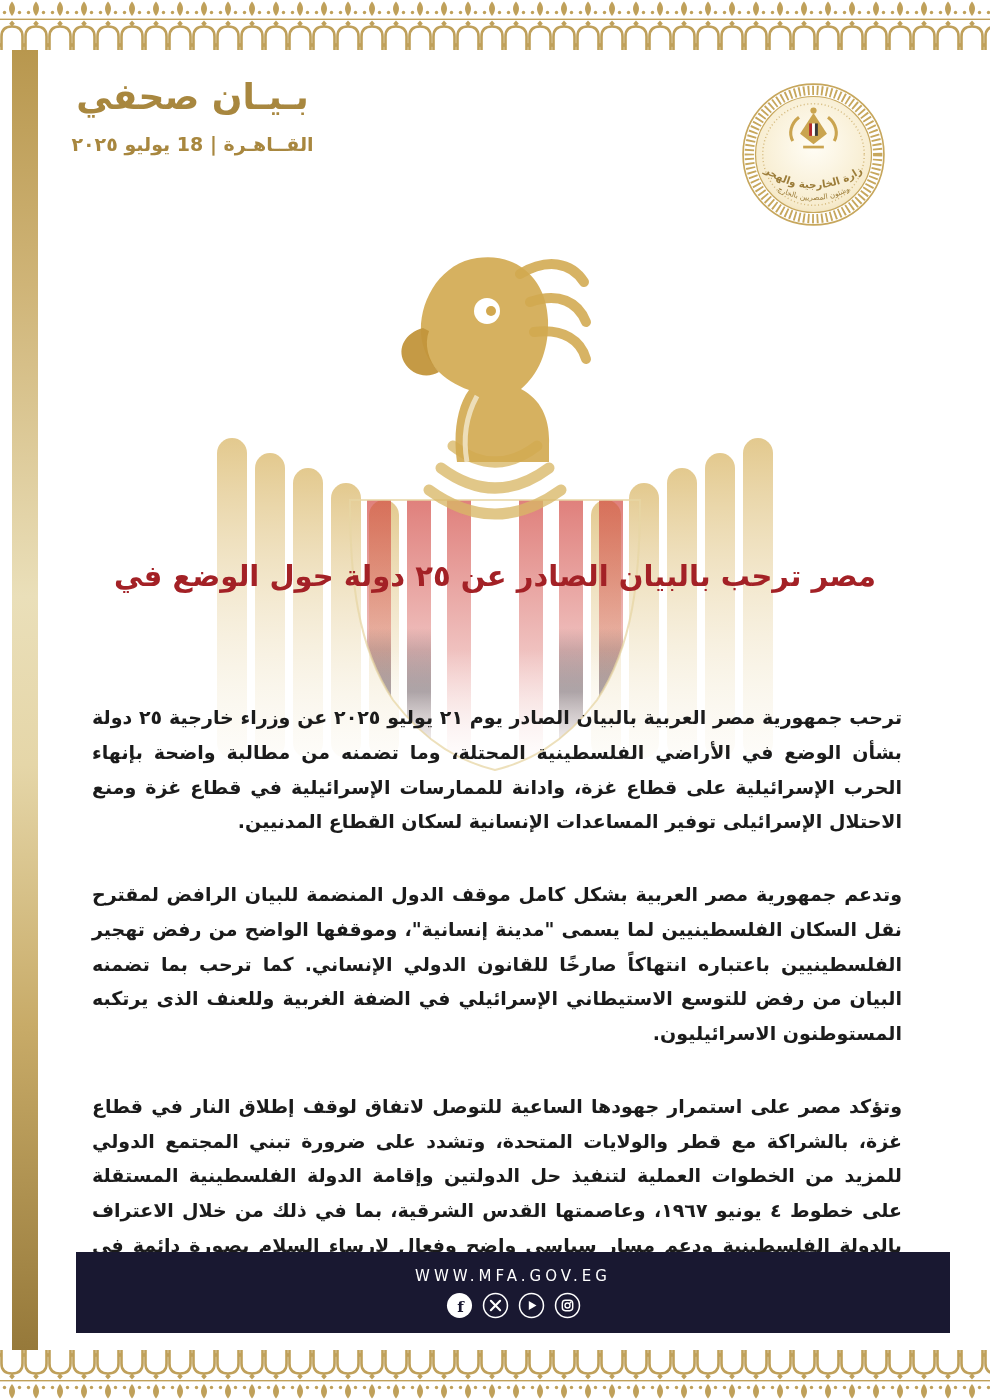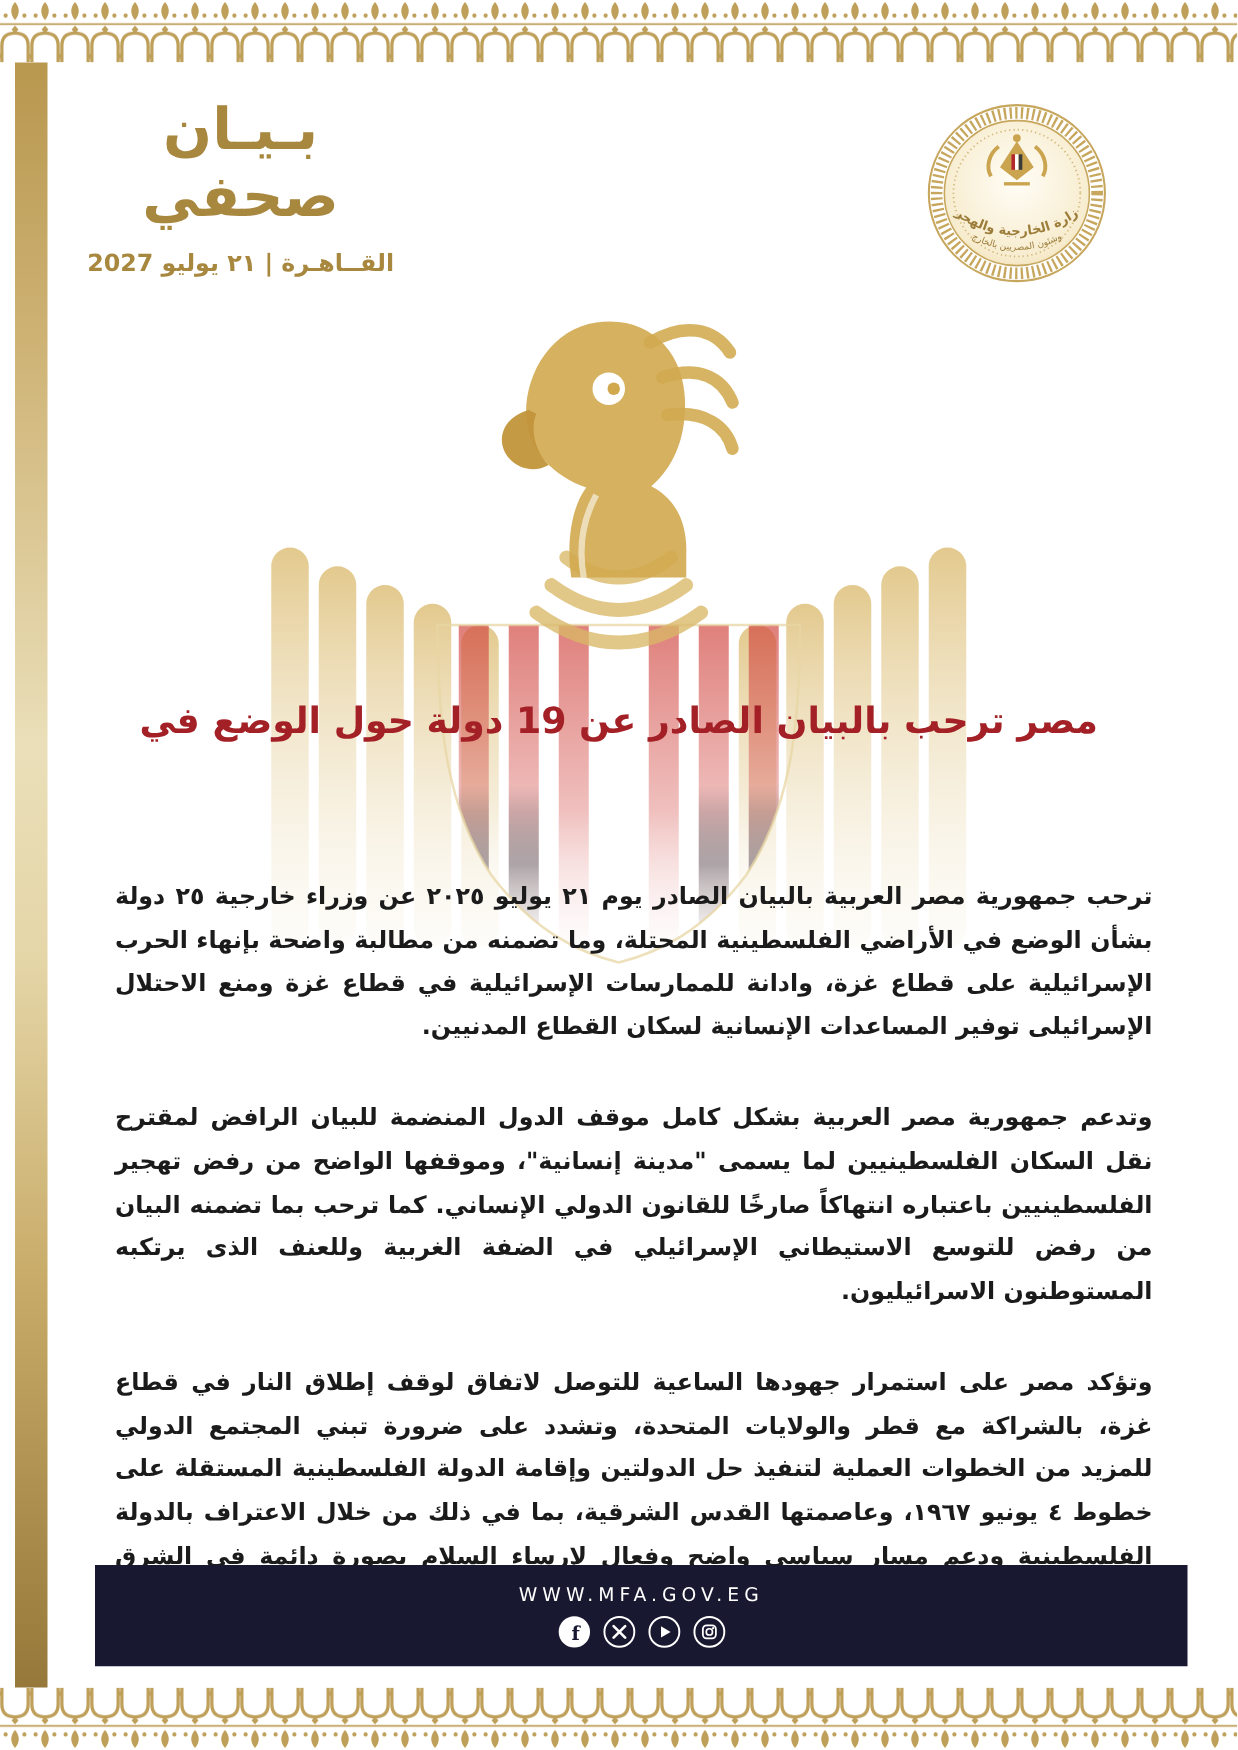--- a/index.html
+++ b/index.html
@@ -12,35 +12,35 @@
   .border.top{top:0;}
   .border.bottom{bottom:0;transform:scaleY(-1);}
 
   
   .side-bar{position:absolute;left:12px;top:50px;width:26px;height:1300px;z-index:4;
     background:linear-gradient(180deg,#b8974e 0%,#cfb477 18%,#ead¬ 0%);
     background:linear-gradient(180deg,#b8974e 0%,#cfb477 18%,#eadfb9 42%,#e5d6a8 55%,#c8ab68 75%,#96793a 100%);}
 
   
   .header{position:absolute;left:45px;top:76px;width:295px;text-align:center;z-index:3;direction:rtl;}
-  .header .title{font-size:46px;font-weight:bold;color:#a8873f;letter-spacing:1px;}
+  .header .title{font-size:36px;font-weight:bold;color:#a8873f;letter-spacing:1px;}
   .header .dateline{margin-top:16px;font-size:19px;font-weight:600;color:#a8873f;}
 
   
   .seal{position:absolute;right:104px;top:82px;width:145px;height:145px;z-index:3;}
 
   
   .watermark-wrap{position:absolute;left:215px;top:248px;width:560px;height:540px;z-index:1;}
 
   
   .headline{position:absolute;left:110px;right:110px;top:550px;z-index:2;text-align:center;
     direction:rtl;color:#a32126;font-size:29px;font-weight:bold;line-height:1.8;}
 
   
-  .body-text{position:absolute;left:92px;right:68px;top:700px;z-index:2;direction:rtl;
+  .body-text{position:absolute;left:92px;right:88px;top:700px;z-index:2;direction:rtl;
     color:#1b1b1b;font-size:19px;font-weight:bold;line-height:1.83;}
   .body-text p{margin:0 0 38px 0;text-align:justify;}
 
   
   .footer{position:absolute;left:40px;right:40px;top:1252px;height:81px;z-index:3;
     background:#191831;display:flex;flex-direction:column;align-items:center;justify-content:center;gap:7px;margin-left:36px;}
   .footer .website{color:#ffffff;font-size:15px;letter-spacing:4px;font-weight:500;cursor:pointer;}
   .social{display:flex;gap:9px;align-items:center;}
   .social svg{display:block;cursor:pointer;}
 </style>
@@ -62,21 +62,21 @@
         <circle cx="24" cy="45" r="2" fill="#bfa05a"></circle>
       </pattern>
     </defs>
     <rect width="990" height="50" fill="url(#bp)"></rect>
   </svg>
 
   <div class="side-bar"></div>
 
   <div class="header">
     <div class="title">بـيـان صحفي</div>
-    <div class="dateline">القــاهـرة | ٢١ يوليو 2027</div>
+    <div class="dateline">القــاهـرة | 18 يوليو ٢٠٢٥</div>
   </div>
 
   <div class="seal">
     <svg width="145" height="145" viewBox="0 0 140 140">
       <defs>
         <radialGradient id="sealg" cx="0.5" cy="0.42" r="0.7">
           <stop offset="0" stop-color="#fffdf6"></stop>
           <stop offset="0.75" stop-color="#f7ecce"></stop>
           <stop offset="1" stop-color="#ecd9a8"></stop>
         </radialGradient>
@@ -176,21 +176,21 @@
           <path d="M305 26 C 332 10 356 14 369 34"></path>
           <path d="M315 54 C 344 44 363 54 371 74"></path>
           <path d="M319 84 C 349 80 366 93 371 111"></path>
         </g>
         <path d="M262 148 C 250 170 248 192 252 214" fill="none" stroke="#f7f1df" stroke-width="5" opacity="0.7"></path>
       </g>
     </svg>
   </div>
 
   <div class="headline" dir="rtl">
-    <div>مصر ترحب بالبيان الصادر عن 19 دولة حول الوضع في</div>
+    <div>مصر ترحب بالبيان الصادر عن ٢٥ دولة حول الوضع في</div>
   </div>
 
   <div class="body-text" dir="rtl">
     <p>ترحب جمهورية مصر العربية بالبيان الصادر يوم ٢١ يوليو ٢٠٢٥ عن وزراء خارجية ٢٥ دولة بشأن الوضع في الأراضي الفلسطينية المحتلة، وما تضمنه من مطالبة واضحة بإنهاء الحرب الإسرائيلية على قطاع غزة، وادانة للممارسات الإسرائيلية في قطاع غزة ومنع الاحتلال الإسرائيلى توفير المساعدات الإنسانية لسكان القطاع المدنيين.</p>
     <p>وتدعم جمهورية مصر العربية بشكل كامل موقف الدول المنضمة للبيان الرافض لمقترح نقل السكان الفلسطينيين لما يسمى "مدينة إنسانية"، وموقفها الواضح من رفض تهجير الفلسطينيين باعتباره انتهاكاً صارخًا للقانون الدولي الإنساني. كما ترحب بما تضمنه البيان من رفض للتوسع الاستيطاني الإسرائيلي في الضفة الغربية وللعنف الذى يرتكبه المستوطنون الاسرائيليون.</p>
     <p>وتؤكد مصر على استمرار جهودها الساعية للتوصل لاتفاق لوقف إطلاق النار في قطاع غزة، بالشراكة مع قطر والولايات المتحدة، وتشدد على ضرورة تبني المجتمع الدولي للمزيد من الخطوات العملية لتنفيذ حل الدولتين وإقامة الدولة الفلسطينية المستقلة على خطوط ٤ يونيو ١٩٦٧، وعاصمتها القدس الشرقية، بما في ذلك من خلال الاعتراف بالدولة الفلسطينية ودعم مسار سياسي واضح وفعال لإرساء السلام بصورة دائمة في الشرق الأوسط.</p>
   </div>
 
   <div class="footer">
     <div class="website">WWW.MFA.GOV.EG</div>

